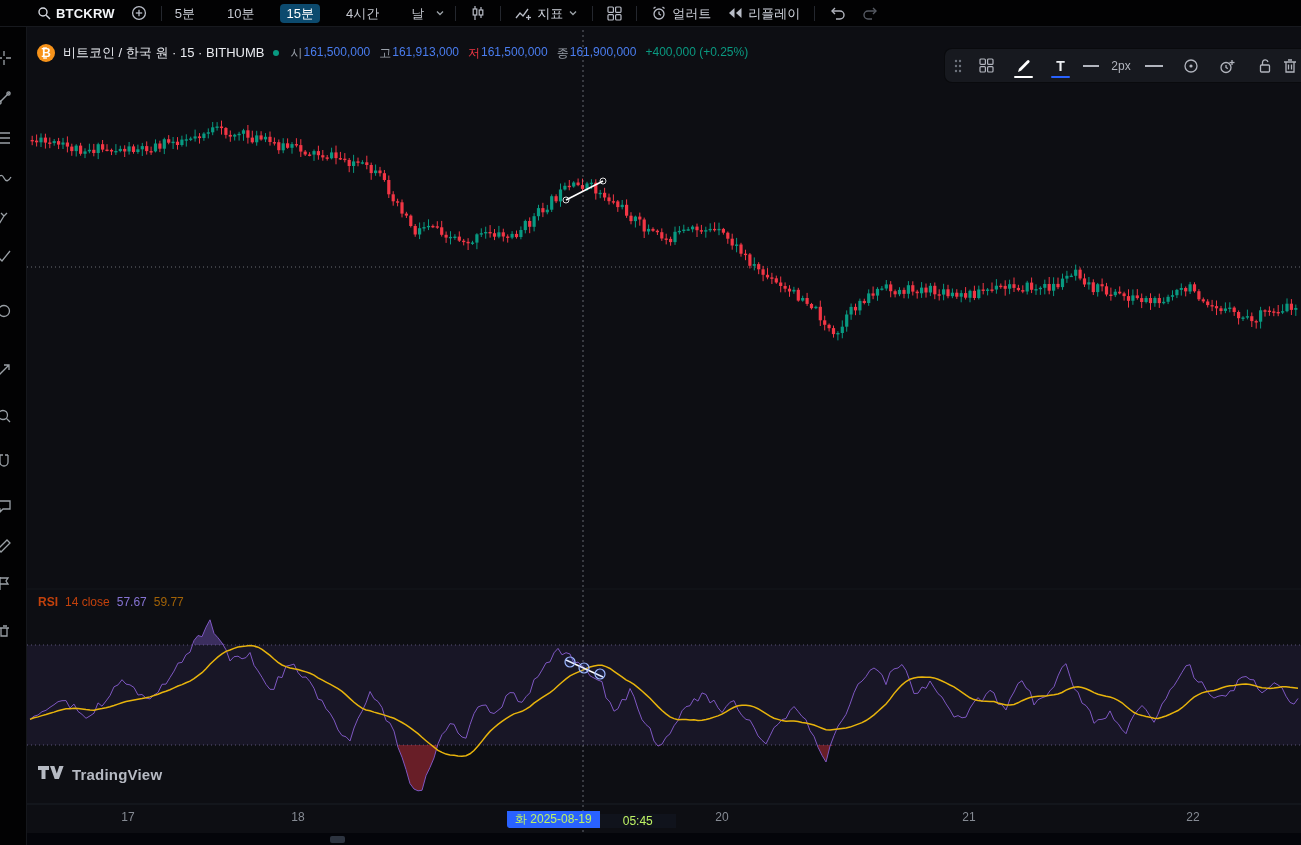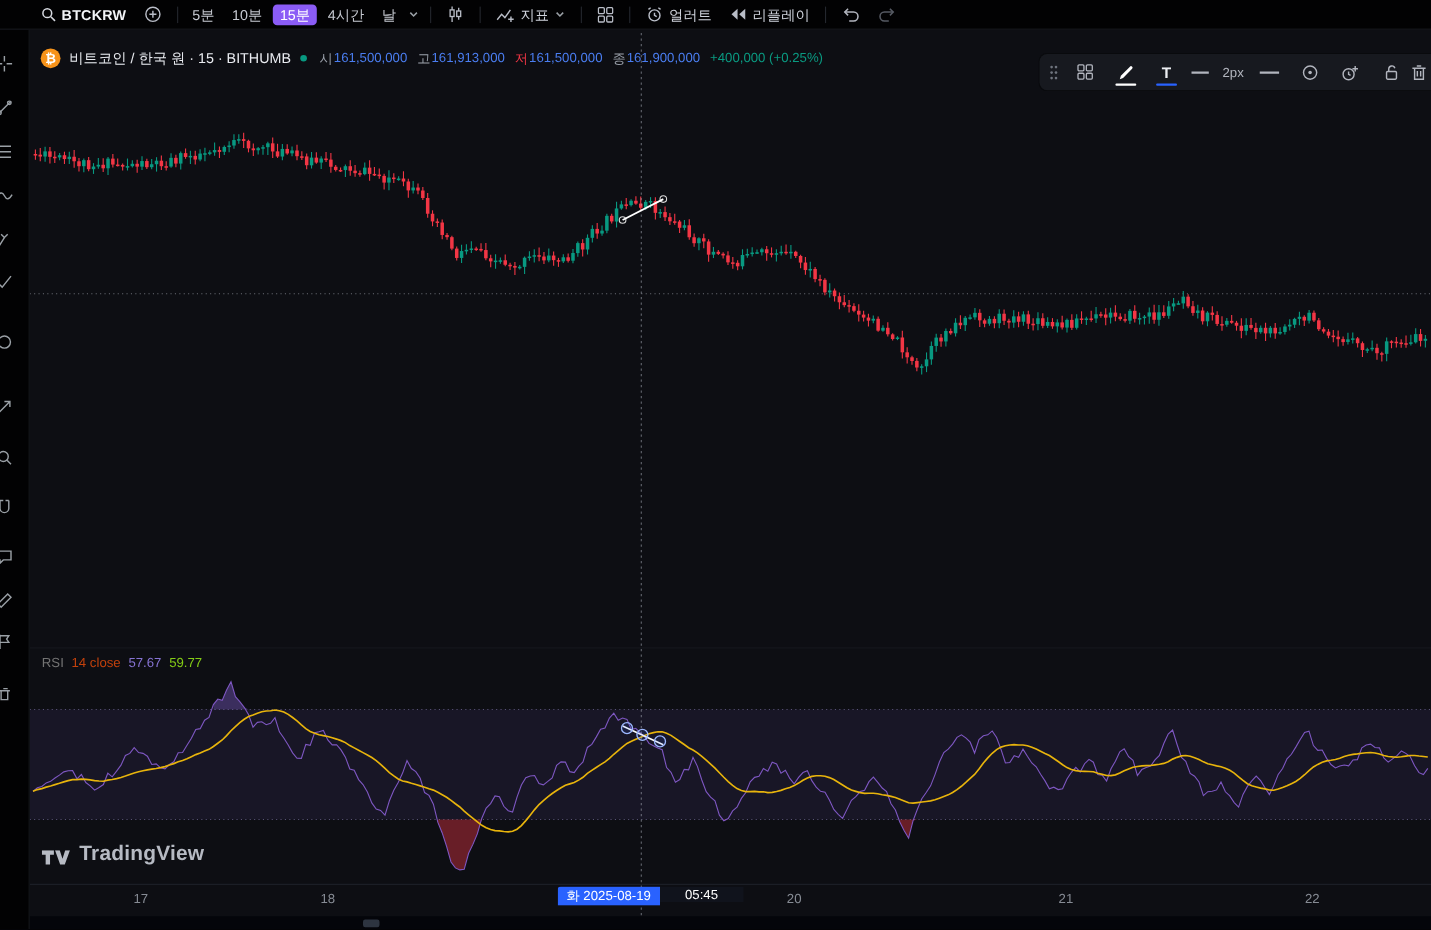--- a/index.html
+++ b/index.html
@@ -8,21 +8,21 @@
   #bg-svg{position:absolute;left:0;top:0;z-index:1}
 
   
   .topbar{position:absolute;top:0;left:0;right:0;height:27px;background:#020203;border-bottom:1px solid #17191e;
           display:flex;align-items:center;padding:0 6px 0 30px;gap:2px;z-index:20}
   .tb-btn{display:inline-flex;align-items:center;gap:5px;padding:2px 7px;font-size:13px;color:#cfd3dc;
           border-radius:4px;white-space:nowrap;line-height:1}
   .tb-btn svg{display:block}
   .sym{font-weight:700;color:#f3f5f8;letter-spacing:.2px}
   .interval{padding:3px 6px;color:#c6c9d1}
-  .interval.active{background:#8b5cf6;color:#fff}
+  .interval.active{background:#0c4a6e;color:#fff}
   .vdiv{width:1px;height:15px;background:#24272e;margin:0 5px;flex:none}
 
   
   .sidebar{position:absolute;top:27px;left:0;bottom:0;width:27px;background:#020203;border-right:1px solid #15171c;z-index:15}
   .side-icon{position:absolute;left:-4px;width:20px;height:20px;color:#9aa0a6}
   .side-icon svg{display:block}
 
   
   .symbol-header{position:absolute;top:44px;left:37px;display:flex;align-items:center;gap:8px;z-index:6;font-size:13px}
   .btc-badge{width:18px;height:18px;border-radius:50%;background:#f7931a;color:#fff;font-size:12px;font-weight:700;
@@ -42,33 +42,33 @@
   .ft-btn{width:37px;height:29px;display:flex;align-items:center;justify-content:center;color:#b2b5be;
           position:relative;border-radius:4px;flex:none}
   .ft-btn.wide{width:56px;gap:12px}
   .underline{position:absolute;left:9px;right:9px;bottom:2px;height:2px;border-radius:1px}
   .u-white{background:#fff}.u-blue{background:#2962ff}
   .thick-label{font-size:12px;color:#b2b5be}
   .t-glyph{font-size:14px;font-weight:700;color:#eceef2;line-height:1}
 
   
   .rsi-legend{position:absolute;top:595px;left:38px;display:flex;gap:7px;font-size:12px;z-index:6;align-items:baseline}
-  .rsi-name{color:#737373;font-weight:400}
+  .rsi-name{color:#c2410c;font-weight:700}
   .rsi-params{color:#c2410c}
   .rsi-v1{color:#8673d3}
-  .rsi-v2{color:#84cc16}
+  .rsi-v2{color:#a16207}
 
   
-  .tv-logo{position:absolute;top:766px;left:38px;display:flex;align-items:flex-end;gap:8px;color:#b6bac3;
-           font-size:19px;font-weight:700;z-index:6;letter-spacing:.2px}
+  .tv-logo{position:absolute;top:766px;left:38px;display:flex;align-items:flex-start;gap:8px;color:#b6bac3;
+           font-size:15px;font-weight:700;z-index:6;letter-spacing:.2px}
 
   
   .time-axis-label{position:absolute;top:810px;transform:translateX(-50%);font-size:12px;color:#868b94;z-index:4}
-  .crosshair-date{position:absolute;top:806px;left:507px;height:22px;display:flex;align-items:flex-start;z-index:7;
-                  border-radius:3px;overflow:hidden;font-size:12px;color:#ffffff}
+  .crosshair-date{position:absolute;top:806px;left:507px;height:22px;display:flex;align-items:flex-end;z-index:7;
+                  border-radius:3px;overflow:hidden;font-size:12px;color:#bef264}
   .cd-day{background:#2962ff;display:flex;align-items:center;padding:0 8px;font-weight:500}
   .cd-time{background:#10131c;display:flex;align-items:center;padding:0 23px}
   .cd-cap{background:#2962ff;width:10px}
 
   
   .bottom-strip{position:absolute;left:0;right:0;bottom:0;height:12px;background:#04050a;z-index:12}
   .strip-glyph{position:absolute;left:330px;top:3px;width:15px;height:7px;background:#2d3440;border-radius:2px}
 </style>
 </head>
 <body>
@@ -681,21 +681,21 @@
       <span class="sym">BTCKRW</span>
     </span>
     <span class="tb-btn">
       <svg width="16" height="16" viewBox="0 0 16 16" fill="none" stroke="#b9bdc7" stroke-width="1.3">
           <circle cx="8" cy="8" r="6.4"></circle>
           <line x1="8" y1="4.8" x2="8" y2="11.2"></line>
           <line x1="4.8" y1="8" x2="11.2" y2="8"></line>
         </svg>
     </span>
     <i class="vdiv"></i>
-    <span id="intervals" style="display:flex;align-items:flex-end;gap:4px">
+    <span id="intervals" style="display:flex;align-items:flex-end;gap:20px">
         <span class="tb-btn interval">5분</span>
         <span class="tb-btn interval">10분</span>
         <span class="tb-btn interval active">15분</span>
         <span class="tb-btn interval">4시간</span>
         <span class="tb-btn interval">날</span>
       </span>
     <span class="tb-btn" style="padding:2px 3px">
       <svg width="10" height="10" viewBox="0 0 10 10" fill="none" stroke="#9aa0a6" stroke-width="1.4">
           <polyline points="2,3.5 5,6.5 8,3.5"></polyline>
         </svg>

